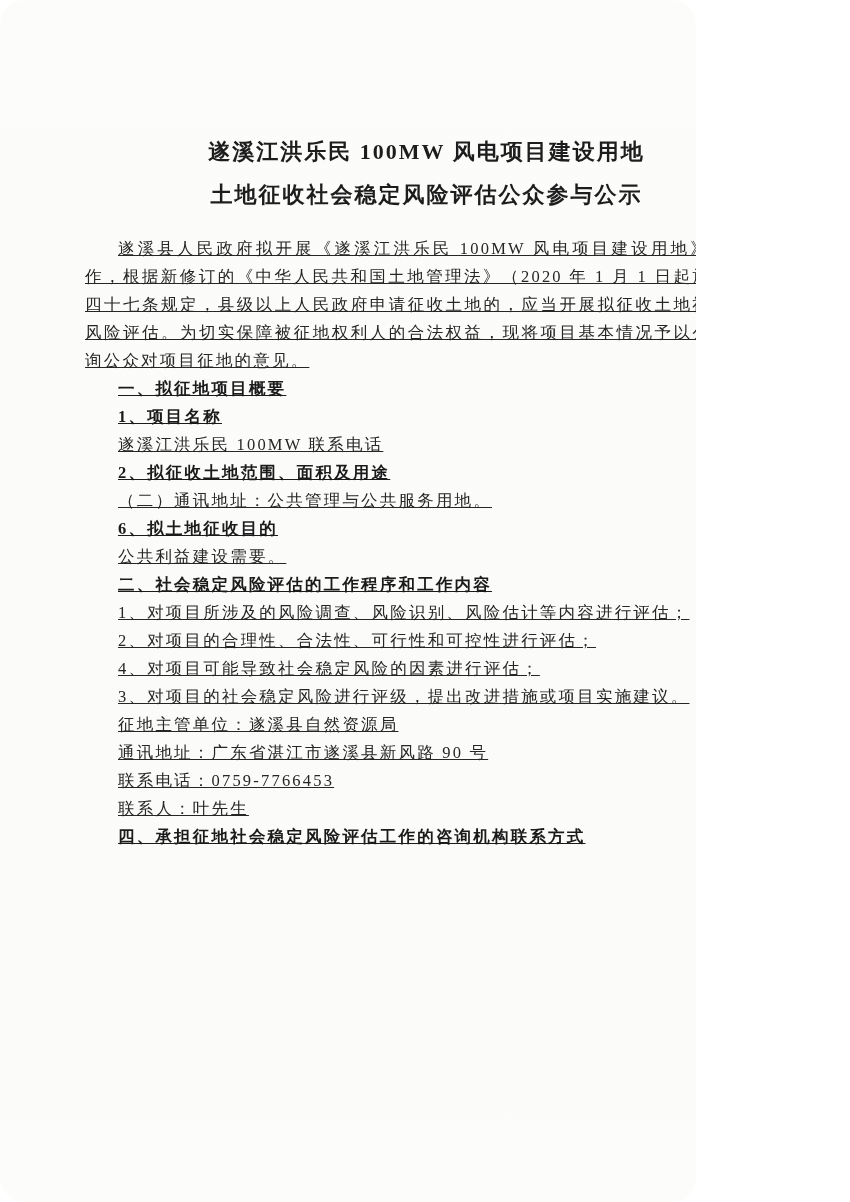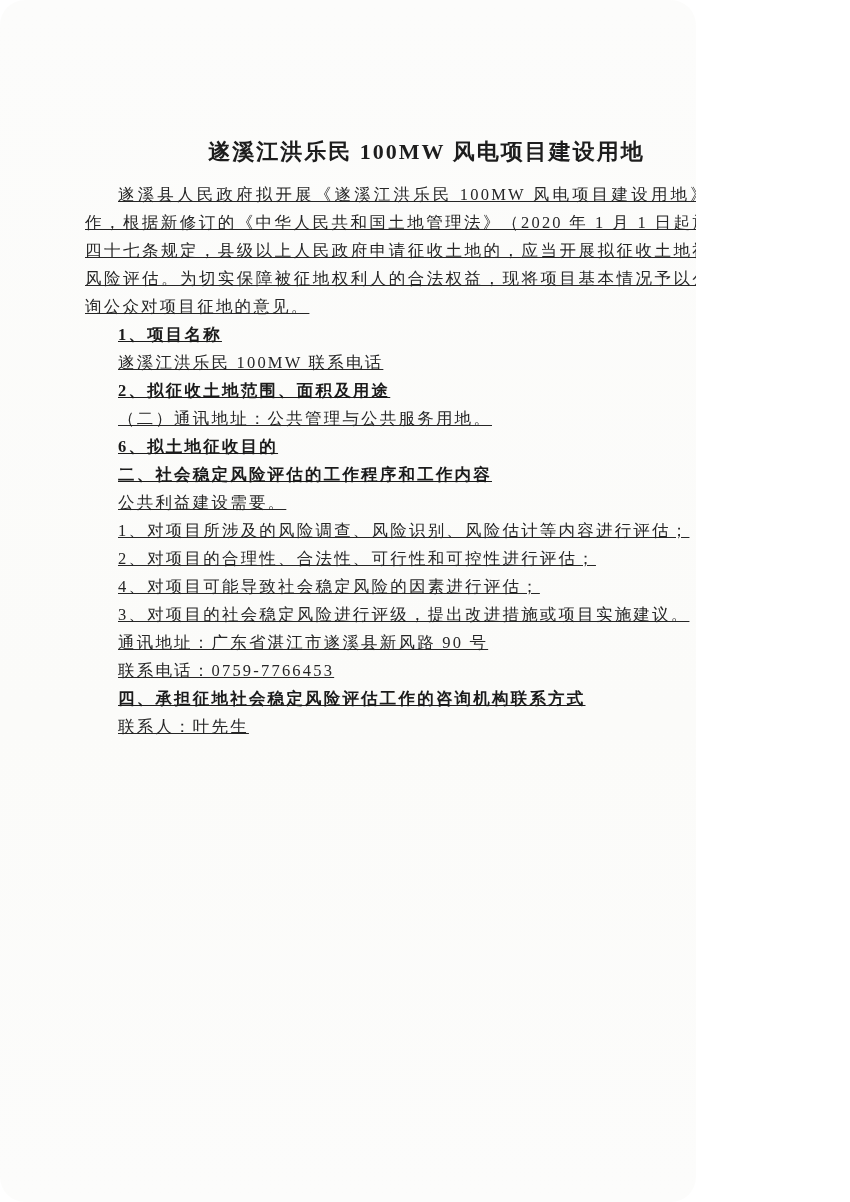--- a/index.html
+++ b/index.html
@@ -54,41 +54,44 @@
     font-family: "Liberation Serif", "DejaVu Serif", serif;
     font-weight: 700;
   }
 </style>
 </head>
 <body>
 
 <div class="page">
   <div class="doc">
     <div class="title first">遂溪江洪乐民 100MW 风电项目建设用地</div>
+    <div class="title second">土地征收社会稳定风险评估公众参与公示</div>
 
     <p class="indent">遂溪县人民政府拟开展《遂溪江洪乐民 100MW 风电项目建设用地》征地工作，根据新修订的《中华人民共和国土地管理法》（2020 年 1 月 1 日起施行）第四十七条规定，县级以上人民政府申请征收土地的，应当开展拟征收土地社会稳定风险评估。为切实保障被征地权利人的合法权益，现将项目基本情况予以公告，征询公众对项目征地的意见。</p>
 
+    <p class="indent bold">一、拟征地项目概要</p>
     <p class="indent bold">1、项目名称</p>
     <p class="indent">遂溪江洪乐民 100MW 联系电话</p>
     <p class="indent bold">2、拟征收土地范围、面积及用途</p>
     <p class="indent">（二）通讯地址：公共管理与公共服务用地。</p>
     <p class="indent bold">6、拟土地征收目的</p>
+    <p class="indent">公共利益建设需要。</p>
+
     <p class="indent bold">二、社会稳定风险评估的工作程序和工作内容</p>
-
-    <p class="indent">公共利益建设需要。</p>
     <p class="indent">1、对项目所涉及的风险调查、风险识别、风险估计等内容进行评估；</p>
     <p class="indent">2、对项目的合理性、合法性、可行性和可控性进行评估；</p>
     <p class="indent">4、对项目可能导致社会稳定风险的因素进行评估；</p>
     <p class="indent">3、对项目的社会稳定风险进行评级，提出改进措施或项目实施建议。</p>
 
+    <p class="indent">征地主管单位：遂溪县自然资源局</p>
     <p class="indent">通讯地址：广东省湛江市遂溪县新风路 90 号</p>
     <p class="indent">联系电话：0759-7766453</p>
+    <p class="indent">联系人：叶先生</p>
+
     <p class="indent bold">四、承担征地社会稳定风险评估工作的咨询机构联系方式</p>
-
-    <p class="indent">联系人：叶先生</p>
   </div>
 
   <svg class="seal" viewBox="0 0 178 178" xmlns="http://www.w3.org/2000/svg">
     <g transform="rotate(-14 89 89)" fill="none">
       <circle cx="89" cy="89" r="78" stroke="#d5281e" stroke-width="5" opacity="0.9"></circle>
       <path d="M89,57 L96.9,78.1 L119.4,79.1 L101.8,93.2 L107.8,114.9 L89,102.5 L70.2,114.9 L76.2,93.2 L58.6,79.1 L81.1,78.1 Z" fill="#d5281e" opacity="0.85"></path>
       <path id="seal-arc" d="M 48.5,130 A 57.5 57.5 0 1 1 129.5,130"></path>
       <text font-size="21" fill="#d5281e" letter-spacing="17" opacity="0.9">
         <textPath href="#seal-arc" startOffset="26">有限公司</textPath>
       </text>

